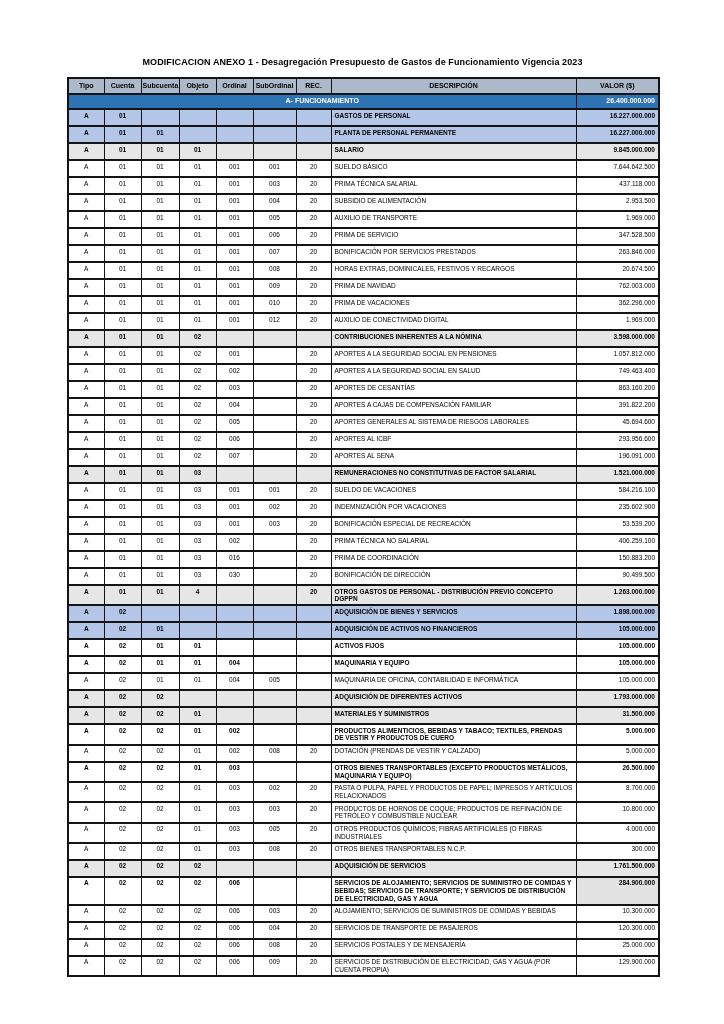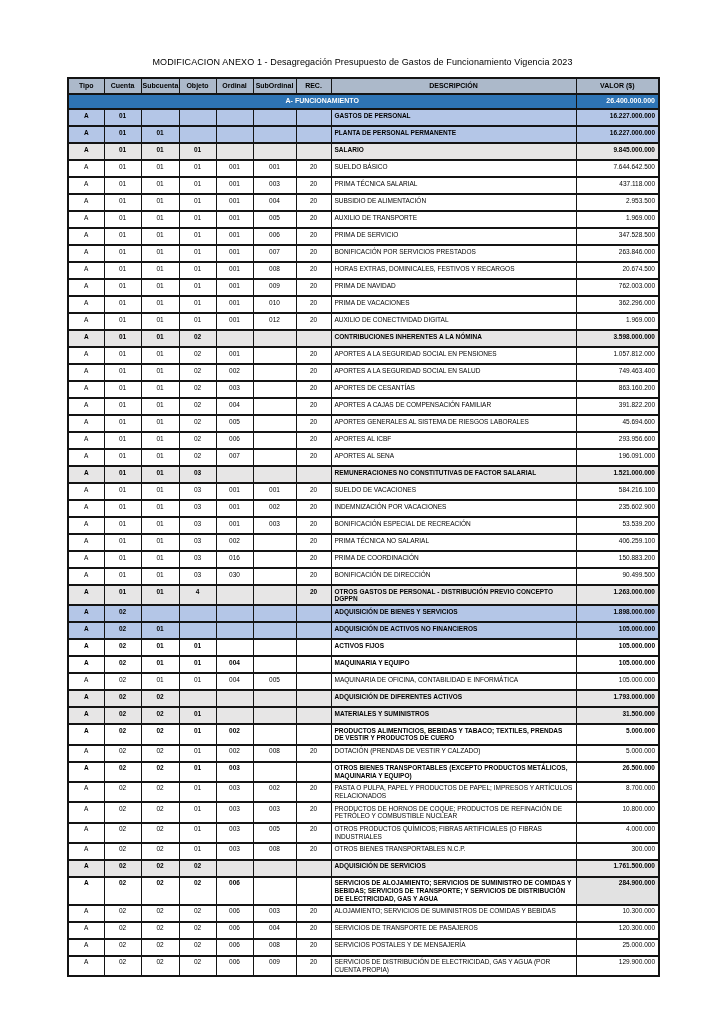--- a/index.html
+++ b/index.html
@@ -6,21 +6,21 @@
   html, body { margin: 0; padding: 0; }
   body {
     width: 724px; height: 1024px;
     background: #ffffff;
     font-family: "Liberation Sans", sans-serif;
     color: #000;
   }
   .page { position: relative; width: 724px; height: 1024px; background: #fff; overflow: hidden; }
   .doc-title {
     position: absolute; top: 57px; left: 67px; width: 591px;
-    text-align: center; font-size: 9px; font-weight: normal; letter-spacing: 0.1px;
+    text-align: center; font-size: 9px; font-weight: bold; letter-spacing: 0.1px;
   }
   table.budget {
     position: absolute; top: 77px; left: 67px; width: 591px;
     border-collapse: collapse; table-layout: fixed;
     border: 2px solid #141414;
   }
   th, td {
     border-left: 1px solid #141414; border-right: 1px solid #141414;
     border-top: 2px solid #141414; border-bottom: 2px solid #141414;
     padding: 1.5px 3px; vertical-align: top; line-height: 1.18;

